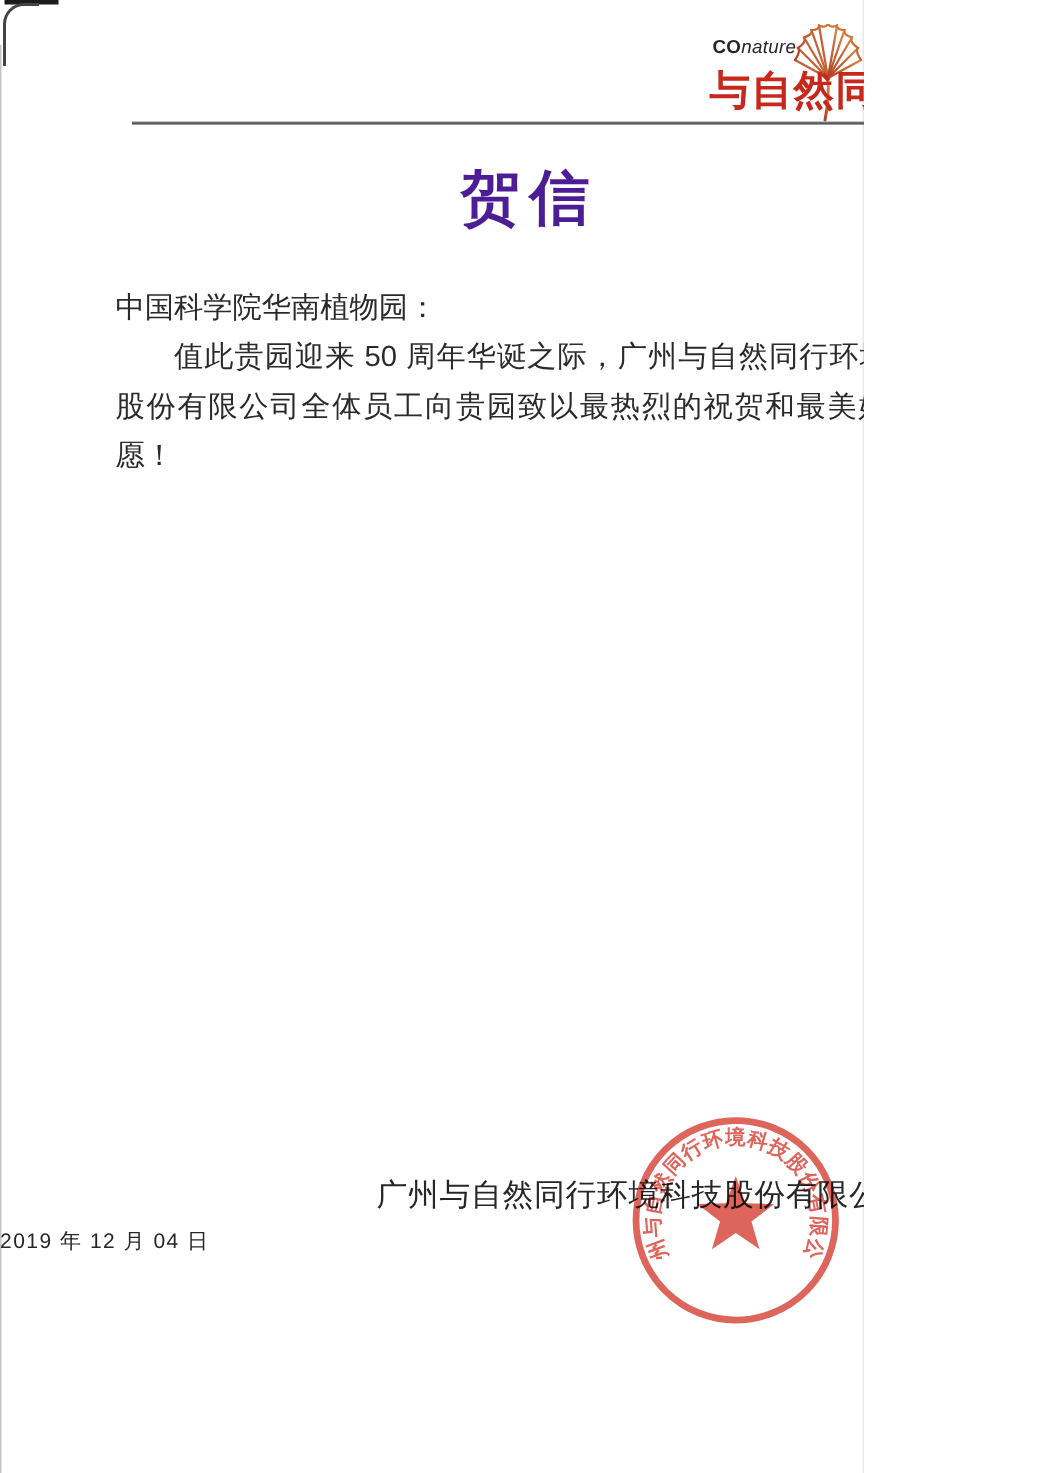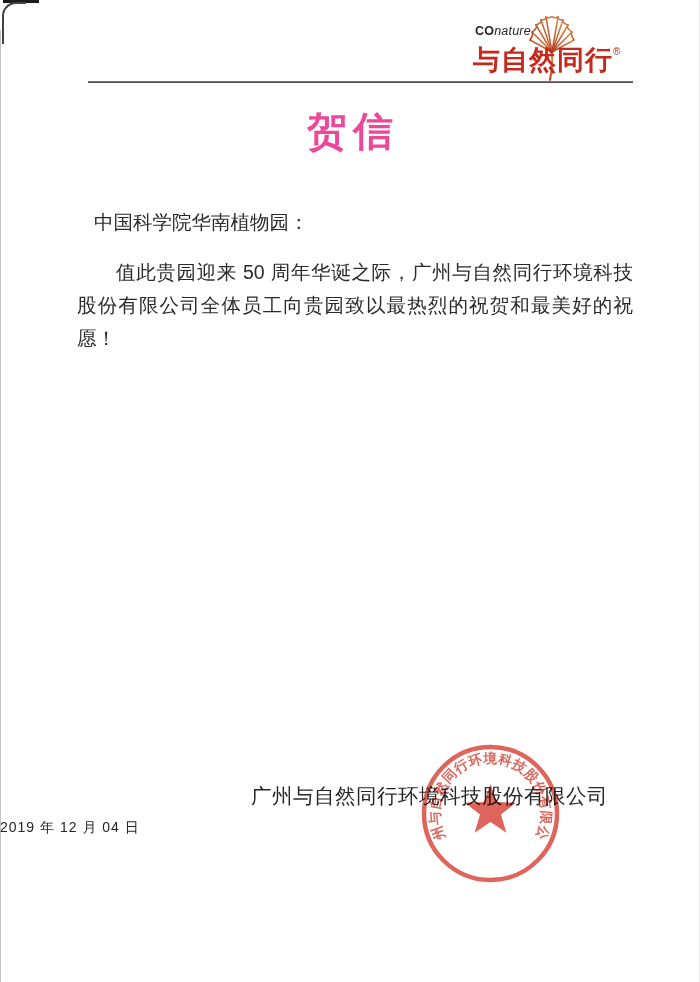--- a/index.html
+++ b/index.html
@@ -1,17 +1,17 @@
 <!DOCTYPE html>
 <html><head>
 <meta charset="utf-8">
 <style>
   html, body { margin:0; padding:0; background:#fff; }
   .page {
-    position:relative; width:700px; height:982px; background:#ffffff;
+    position:relative; width:576px; height:982px; background:#ffffff;
     font-family:"Liberation Sans", sans-serif; color:#232323; overflow:hidden;
   }
   
   .scan-top-line { position:absolute; left:3px; top:0; width:36px; height:3px; background:#1b1b1b; }
   .scan-corner { position:absolute; left:2px; top:2px; width:22px; height:40px;
     border-left:2px solid #444; border-top:2px solid #444; border-top-left-radius:14px; }
   .scan-left-edge { position:absolute; left:0; top:30px; width:1px; height:952px; background:#c4c4c4; }
   .scan-right-edge { position:absolute; right:0; top:0; width:1px; height:982px; background:#e8e8e8; }
 
   
@@ -21,24 +21,24 @@
   .logo-en .nature { font-style:italic; font-weight:500; }
   .fan-icon { position:absolute; left:58px; top:0px; width:48px; height:66px; }
   .logo-cn { position:absolute; left:3px; top:26px; font-size:27px; font-weight:700;
     color:#c8271b; letter-spacing:1px; white-space:nowrap; }
   .logo-cn sup { font-size:10px; font-weight:400; vertical-align:14px; letter-spacing:0; }
   .head-rule { position:absolute; left:88px; top:81px; width:545px; height:2px;
     background:linear-gradient(to bottom,#8a8a8a,#3c3c3c); }
 
   
   .title { position:absolute; left:0; top:104px; width:700px; text-align:center;
-    font-size:40px; font-weight:700; color:#ec4899; letter-spacing:6px; text-indent:6px; }
+    font-size:40px; font-weight:700; color:#4c1d95; letter-spacing:6px; text-indent:6px; }
   .letter-body { position:absolute; left:77px; top:189px; width:556px;
     font-size:19.5px; line-height:33px; text-align:justify; color:#2a2a2a; }
-  .letter-body .salutation { margin:17px; }
+  .letter-body .salutation { margin:0; }
   .letter-body p { margin:5px 0 0 0; text-indent:2em; }
   .letter-body p.first { margin-top:0; }
 
   
   .sig-company { position:absolute; left:0; top:782px; width:608px; text-align:right;
     font-size:20.5px; color:#262626; letter-spacing:0.5px; }
   .sig-date { position:absolute; left:0; top:819px; width:558px; 
     font-size:14px; color:#262626; letter-spacing:1px; }
 
   

